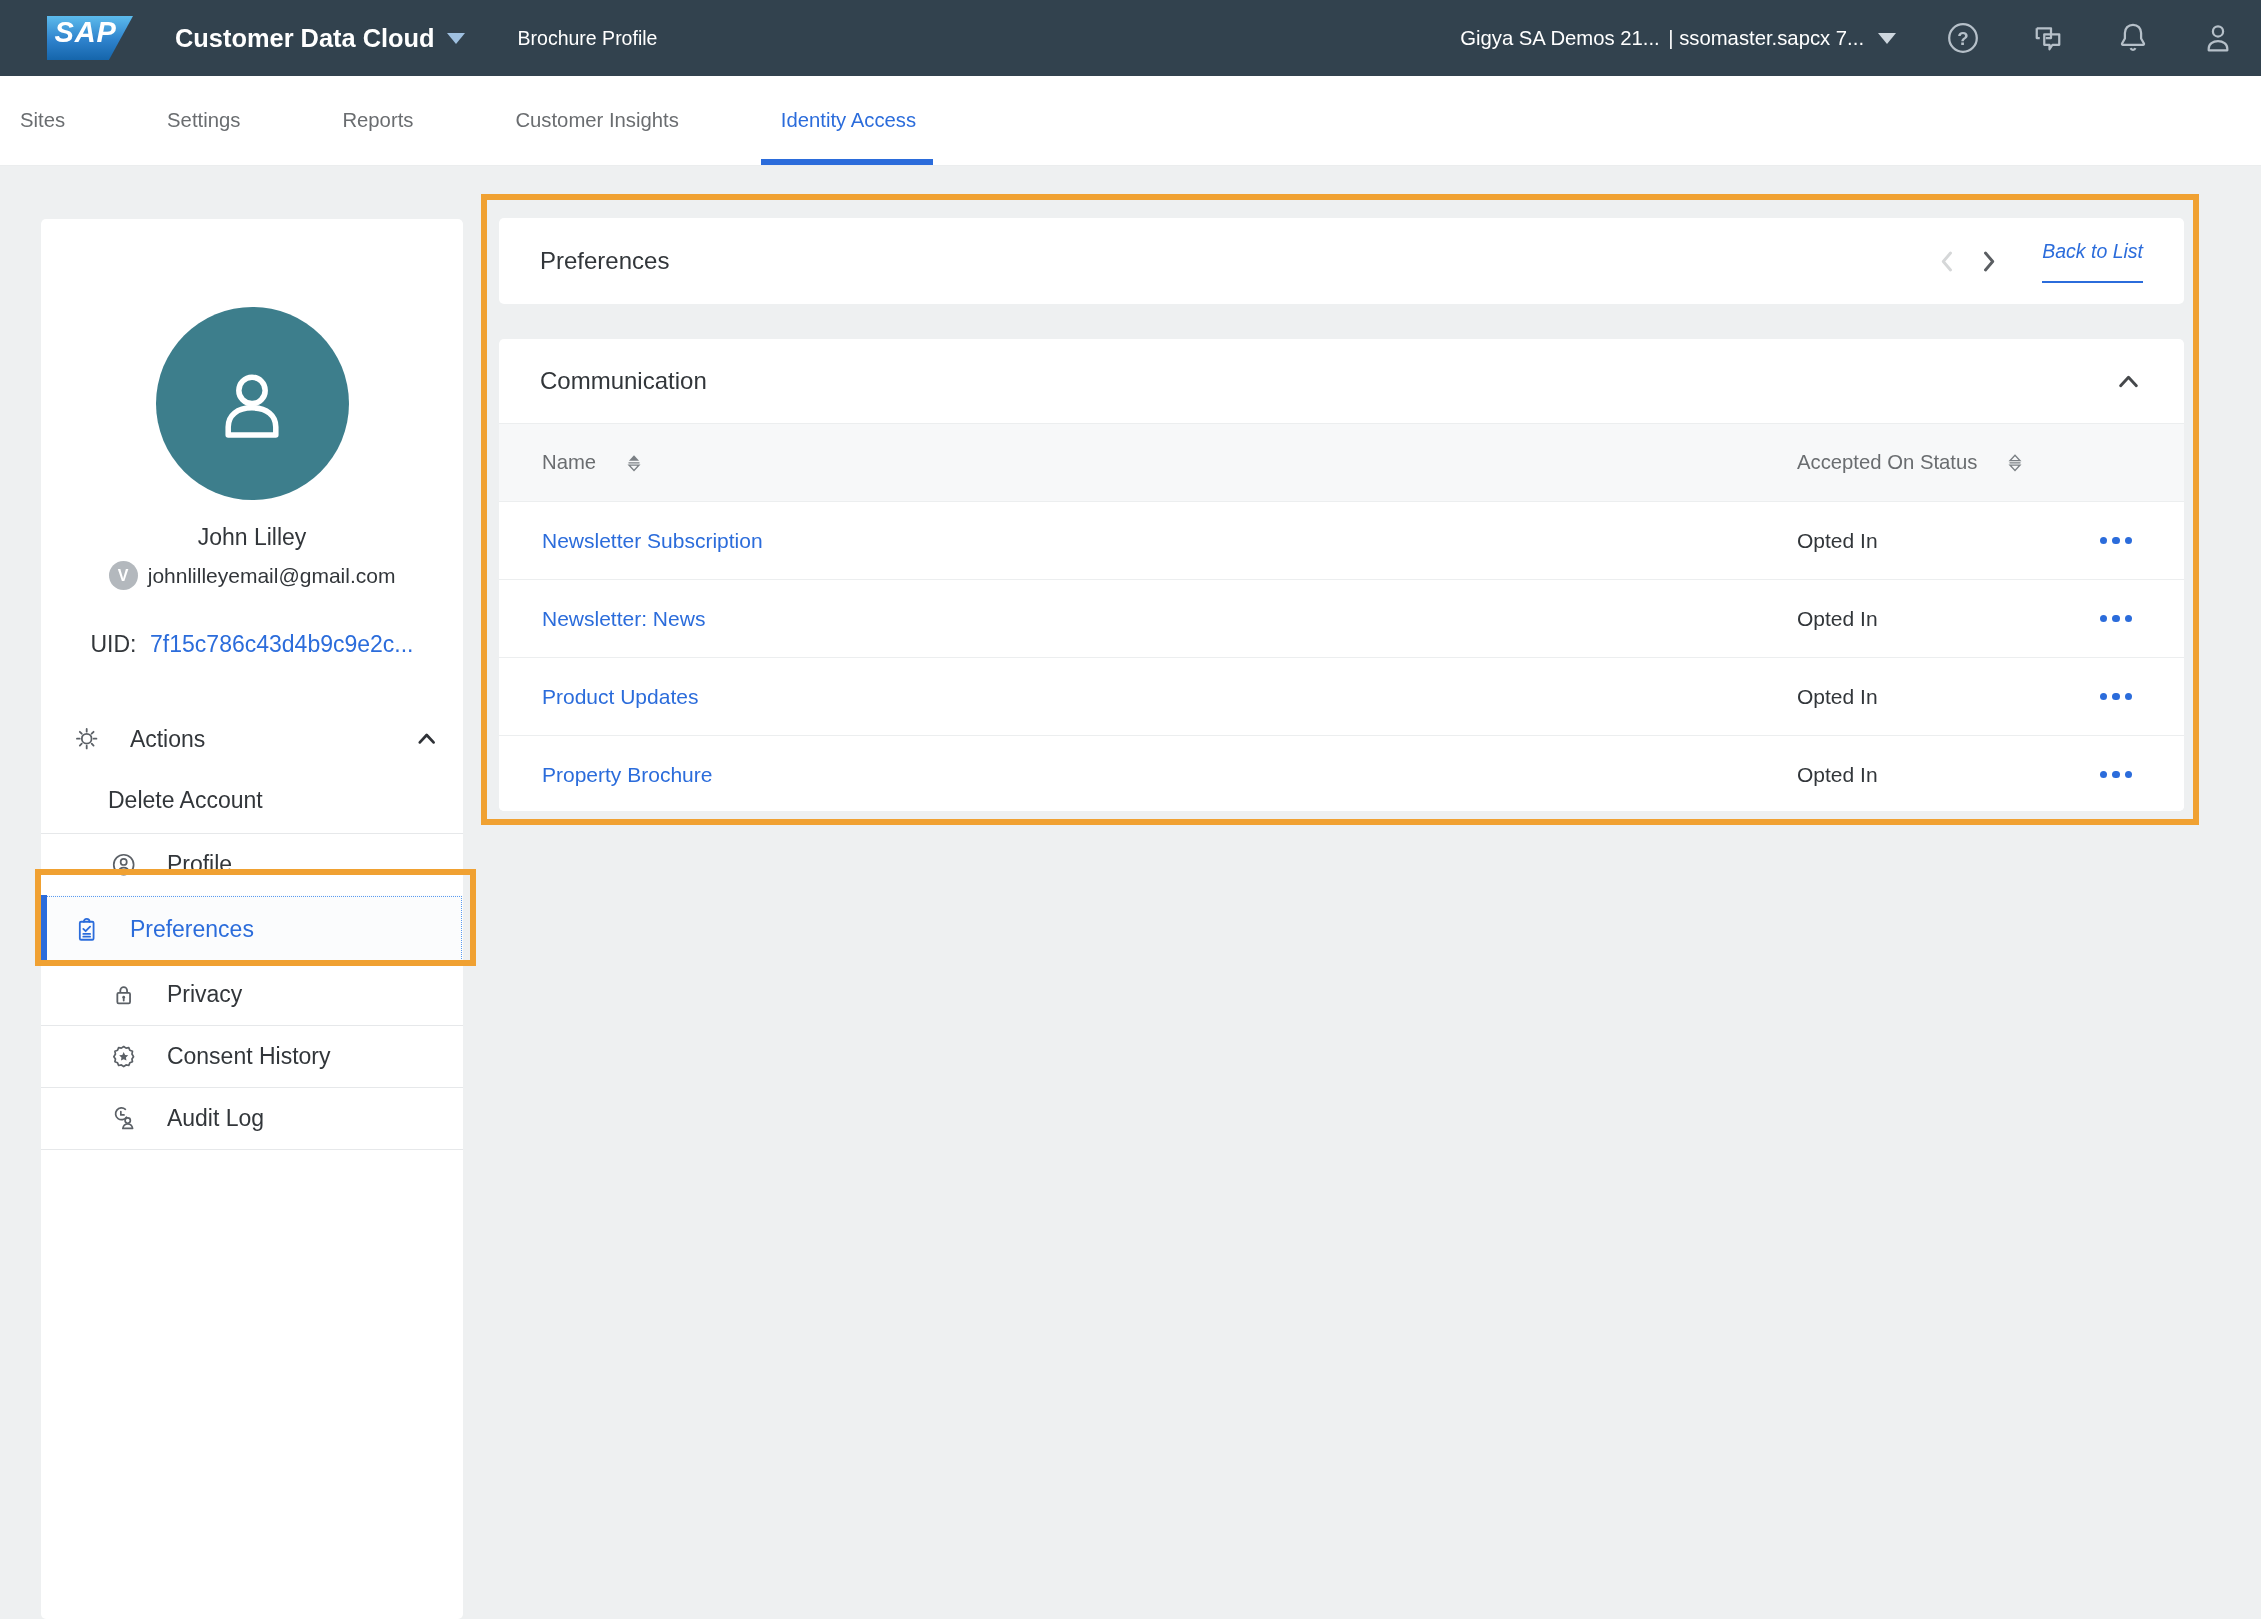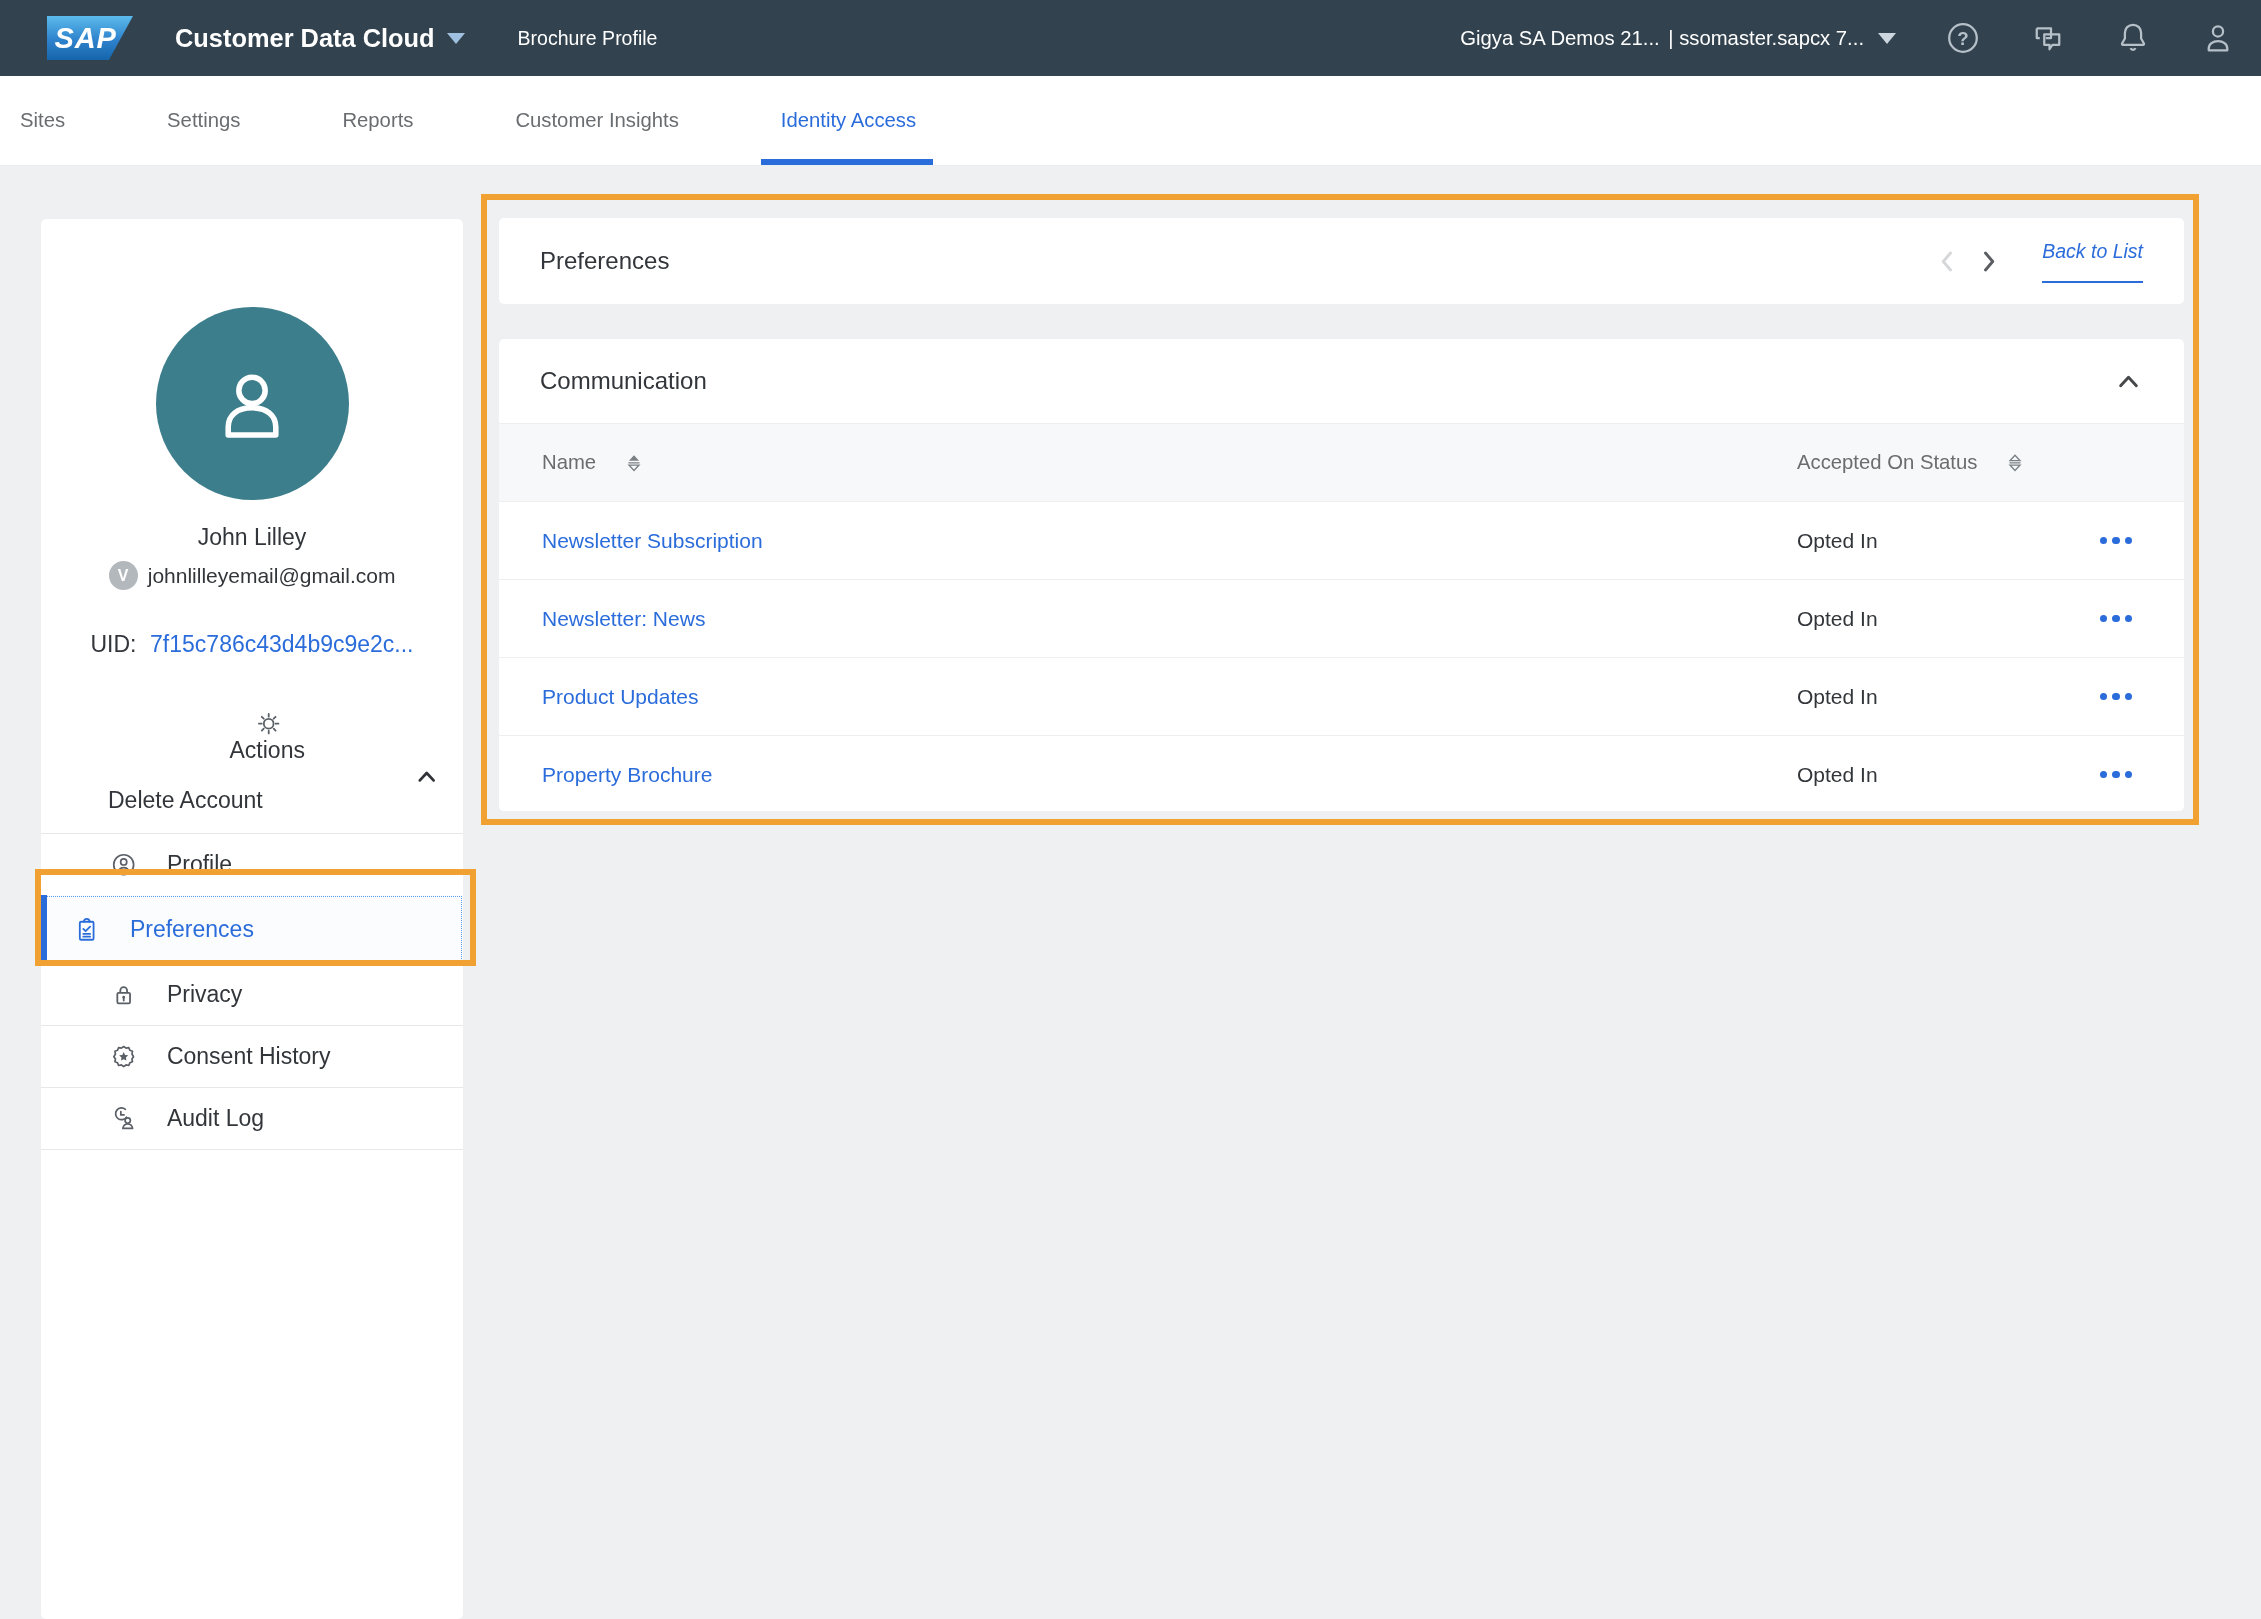--- a/index.html
+++ b/index.html
@@ -13,21 +13,21 @@
 
   
   .topbar{
     left:0;top:0;width:2261px;height:76px;background:#32424e;
     display:flex;align-items:center;
   }
   .sap-logo{
     margin-left:47px;width:86px;height:44px;flex:0 0 auto;
     background:linear-gradient(180deg,#5cbbec 0%,#2e82cc 55%,#1565ab 100%);
     clip-path:polygon(0 0,100% 0,72% 100%,0 100%);
-    display:flex;align-items:center;
+    display:flex;
   }
   .sap-logo span{
     color:#fff;font-weight:700;font-style:italic;font-size:29px;
     padding-left:7.6px;letter-spacing:0.8px;
   }
   .product-title{margin-left:42px;color:#fff;font-size:25.4px;font-weight:700;}
   .caret-down{
     width:0;height:0;border-left:9.3px solid transparent;border-right:9.3px solid transparent;
     border-top:11px solid #9fc0e0;margin-left:12px;
   }
@@ -73,21 +73,21 @@
   }
   .email-text{font-size:21px;color:#32363a;}
   .uid-row{display:flex;align-items:center;justify-content:center;margin-top:41px;gap:13.6px;font-size:23px;}
   .uid-value{color:#2b6cdb;cursor:pointer;}
 
   .menu{margin-top:53px;display:flex;flex-direction:column;}
   .menu-row{display:flex;align-items:center;position:relative;}
   .menu-icon{width:25.4px;height:25.4px;margin-left:33px;color:#5b6066;flex:0 0 auto;display:flex;}
   .menu-icon svg{width:25.4px;height:25.4px;}
   .menu-label{margin-left:30.5px;font-size:23px;color:#32363a;}
-  .row-actions-header{height:56px;flex-direction:column;}
+  .row-actions-header{height:56px;}
   .chevron-collapse{margin-left:auto;margin-right:24px;color:#2f3237;display:flex;}
   .chevron-collapse svg{width:25.4px;height:25.4px;}
   .row-delete{height:66px;}
   .row-delete .menu-label{margin-left:67px;}
   .menu-sep{height:0;border-top:0.8px solid #e6e8ea;}
   .row-item{height:61px;margin-left:37px;}
   .row-selected{
     height:69px;background:#fbfcfd;
     outline:1.7px dotted #5a9bf0;outline-offset:-2.5px;
   }

